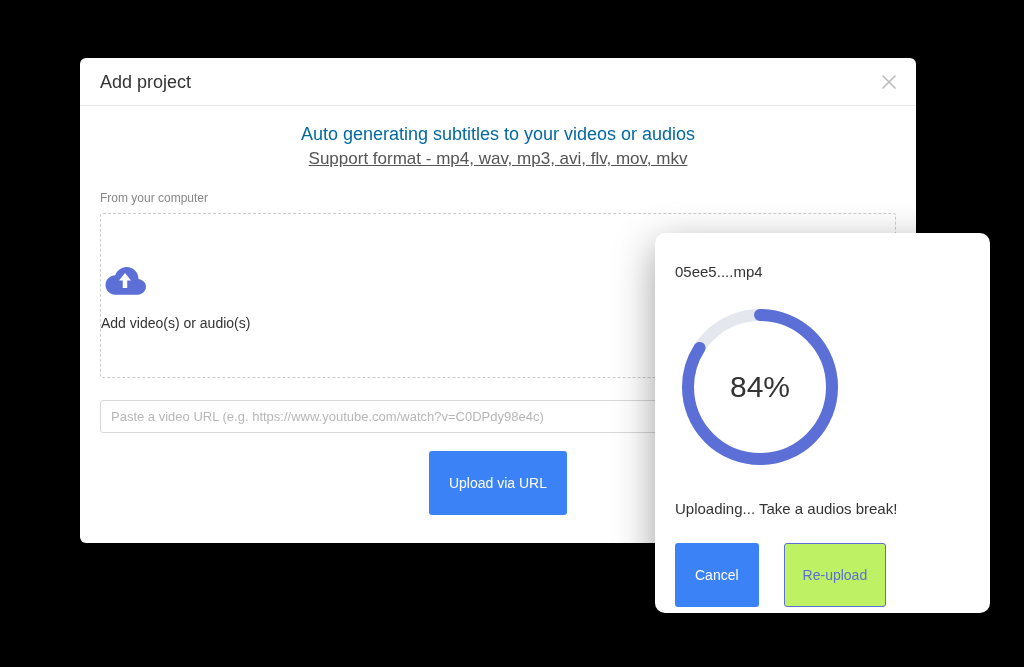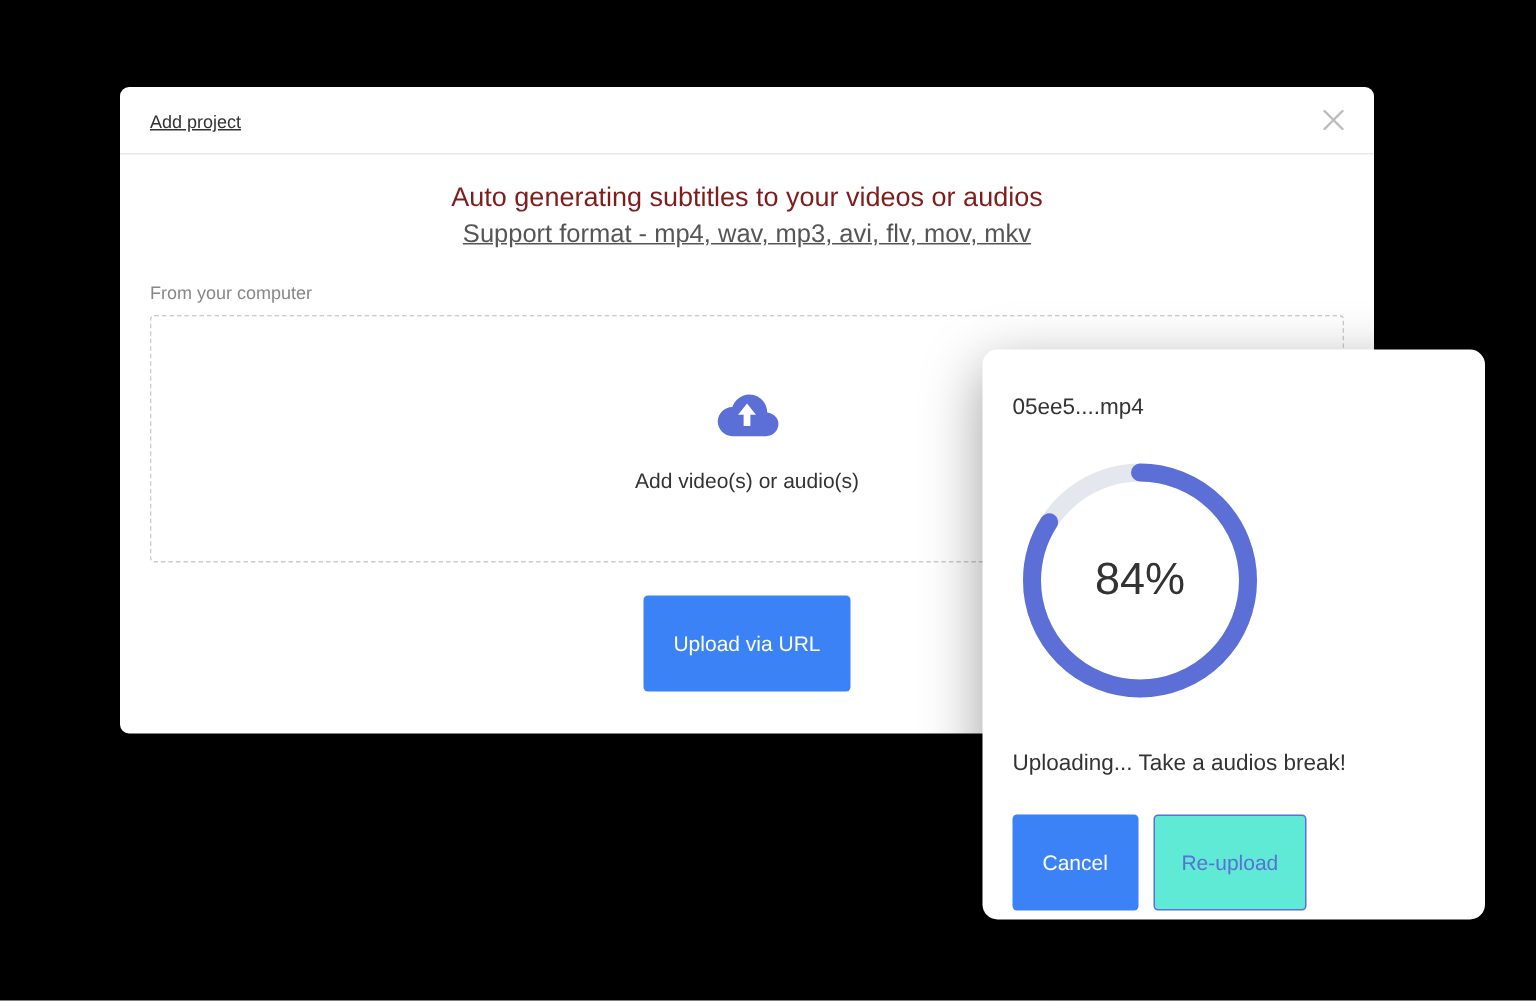--- a/index.html
+++ b/index.html
@@ -24,42 +24,41 @@
 
     .modal-header {
       display: flex;
       justify-content: space-between;
       align-items: center;
       padding: 14px 20px 12px 20px;
       border-bottom: 1px solid #e8e8e8;
     }
 
     .modal-title {
-      font-size: 12px;
+      font-size: 18px;
       color: #333;
       font-weight: 400;
-      text-decoration: underline;
     }
 
     .close-btn {
       cursor: pointer;
       color: #bbb;
       font-size: 18px;
       line-height: 1;
       user-select: none;
     }
 
     .modal-body {
       padding: 18px 20px 28px 20px;
     }
 
     .headline {
       text-align: center;
       font-size: 18px;
-      color: #7f1d1d;
+      color: #0369a1;
       margin-bottom: 4px;
     }
 
     .subhead {
       text-align: center;
       font-size: 17px;
       color: #555;
       margin-bottom: 22px;
       text-decoration: underline;
     }
@@ -70,21 +69,21 @@
       margin-bottom: 8px;
     }
 
     .dropzone {
       border: 1px dashed #ccc;
       border-radius: 3px;
       height: 165px;
       display: flex;
       flex-direction: column;
       justify-content: center;
-      align-items: center;
+      align-items: flex-start;
       cursor: pointer;
       margin-bottom: 22px;
     }
 
     .cloud-icon {
       width: 48px;
       height: 36px;
       margin-bottom: 14px;
     }
 
@@ -190,25 +189,25 @@
     }
 
     .status-text {
       font-size: 15px;
       color: #333;
       margin-bottom: 26px;
     }
 
     .progress-buttons {
       display: flex;
-      gap: 10px;
+      gap: 25px;
     }
 
     .btn-secondary {
-      background: #5eead4;
+      background: #bef264;
       color: #5b6fd6;
       border: 1px solid #5b6fd6;
       padding: 9px 18px;
       font-size: 14px;
       border-radius: 3px;
       cursor: pointer;
     }
   </style>
 </head>
 <body>
@@ -235,20 +234,21 @@
       <span>
         <svg class="cloud-icon" viewBox="0 0 64 48">
           <path d="M50 24c0-9-7-16-16-16-7 0-13 5-15 11-7 0-13 6-13 13s6 13 13 13h30c6 0 11-5 11-11 0-5-4-9-10-10z" fill="#5b6fd6"></path>
           <path d="M32 16 L24 26 H29 V36 H35 V26 H40 Z" fill="#fff"></path>
         </svg>
       </span>
       <div class="dropzone-text">Add video(s) or audio(s)</div>
     </div>
 
 
+    <input type="text" class="url-input" placeholder="Paste a video URL (e.g. https://www.youtube.com/watch?v=C0DPdy98e4c)" style="">
 
     <div class="upload-row">
       <button class="btn-primary">Upload via URL</button>
     </div>
 
   </div>
 </div>
 
 <div class="progress-card">
   <div class="file-name">05ee5....mp4</div>

